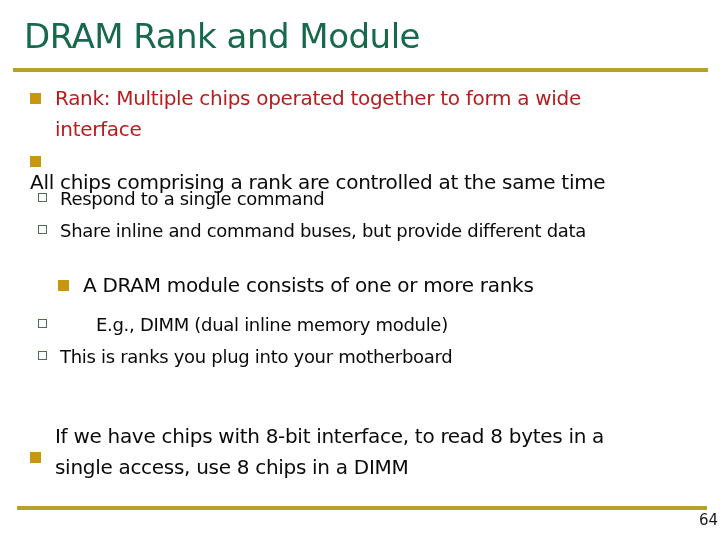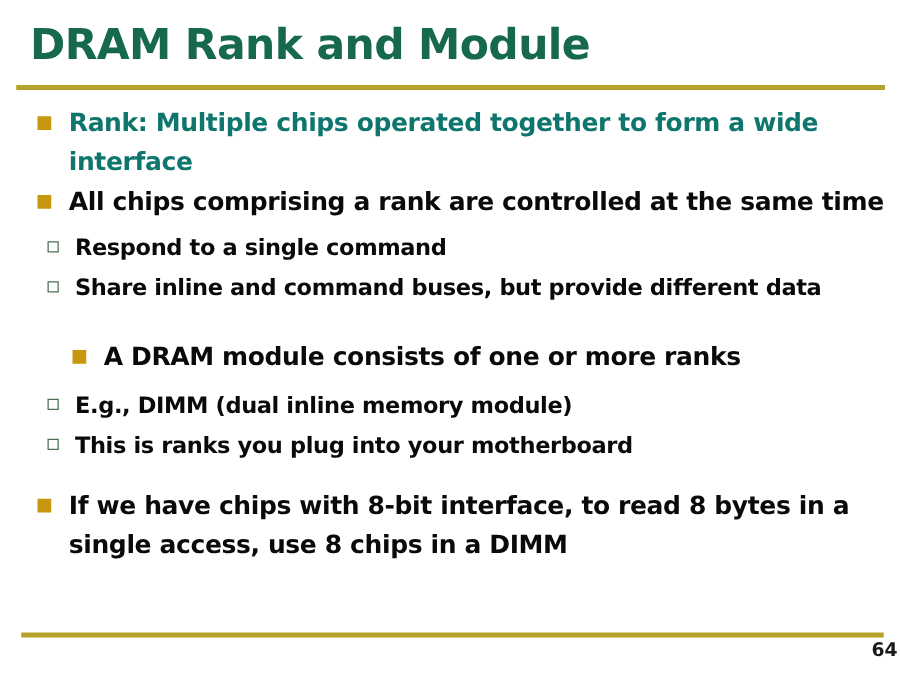--- a/index.html
+++ b/index.html
@@ -9,21 +9,20 @@
     height: 540px;
     background: #ffffff;
     font-family: "DejaVu Sans", sans-serif;
     overflow: hidden;
   }
   .slide {
     position: relative;
     width: 720px;
     height: 540px;
     background: #ffffff;
-    font-weight: bold;
   }
   .slide-title {
     position: absolute;
     left: 24px;
     top: 16px;
     font-size: 34px;
     line-height: 40px;
     color: #17694b;
     letter-spacing: -0.5px;
     white-space: nowrap;
@@ -77,35 +76,35 @@
     border: 1.5px solid #4e7055;
     margin-top: 9px;
     margin-right: 13px;
   }
   .txt1 {
     font-size: 20px;
     line-height: 31px;
     color: #0a0a0a;
     white-space: pre-line;
   }
-  .txt1.emphasis { color: #0f766e; }
+  .txt1.emphasis { color: #b91c1c; }
   .txt2 {
     font-size: 18px;
     line-height: 30px;
     color: #0a0a0a;
     white-space: pre-line;
   }
   .r-b1 { top: 83px; }
-  .r-b2 { top: 146px; }
+  .r-b2 { top: 146px; flex-direction: column; }
   .r-s1 { top: 184px; }
   .r-s2 { top: 216px; }
   .r-b3 { top: 270px; margin-left: 28px; }
-  .r-s3 { top: 310px; }
+  .r-s3 { top: 310px; gap: 36px; }
   .r-s4 { top: 342px; }
-  .r-b4 { top: 389px; }
+  .r-b4 { top: 421px; align-items: center; }
 </style>
 </head>
 <body>
 
 <div class="slide">
 
   <div class="slide-title">DRAM Rank and Module</div>
   <div class="title-rule"></div>
 
   <div class="row l1 r-b1">

